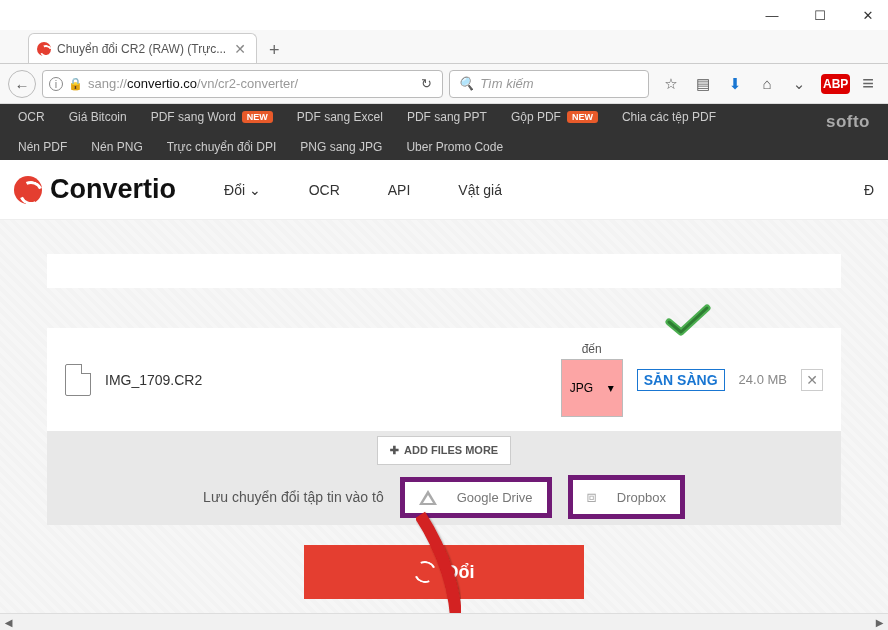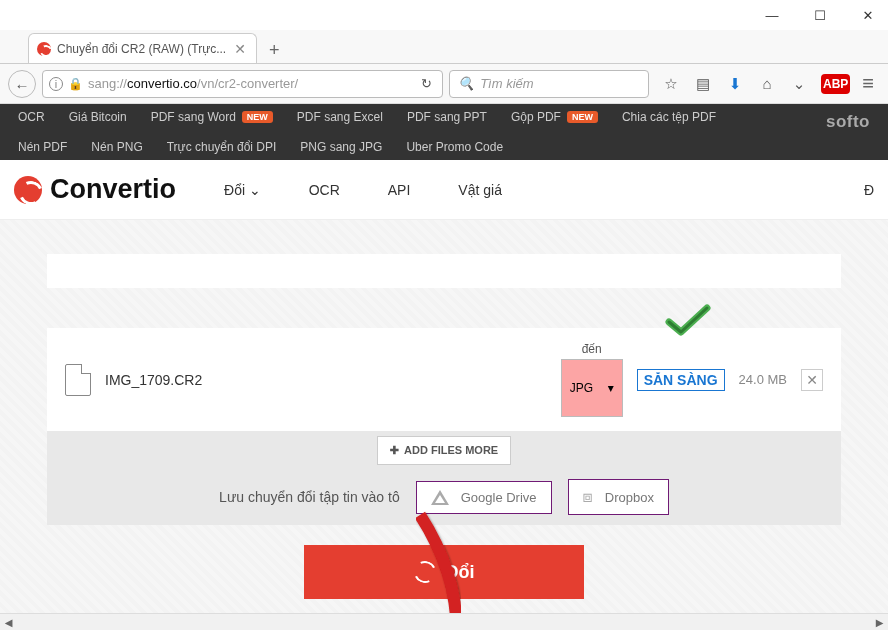--- a/index.html
+++ b/index.html
@@ -62,21 +62,21 @@
 .status-b{border:1px solid #1976d2;color:#1976d2;font-size:14px;font-weight:bold;padding:2px 6px}
 .size{font-size:13px;color:#888}
 .remove{width:22px;height:22px;border:1px solid #ccc;color:#888;display:flex;align-items:center;justify-content:center;cursor:pointer;font-size:14px}
 .check{position:absolute;right:130px;top:-24px}
 
 .add-row{background:#e8e8e8;width:794px;margin:0 auto;height:38px;display:flex;align-items:center;justify-content:center}
 .add-btn{background:#fff;border:1px solid #ccc;font-size:11px;font-weight:bold;color:#555;padding:7px 12px;cursor:pointer;display:flex;align-items:center;gap:5px}
 
 .save-row{background:#e8e8e8;width:794px;margin:0 auto;height:56px;display:flex;align-items:center;justify-content:center;gap:16px}
 .save-label{font-size:14px;color:#555}
-.cloud-btn{background:#fff;border:1px solid #701a75;padding:8px 14px;font-size:13px;color:#777;cursor:pointer;display:flex;align-items:center;gap:12px}
+.cloud-btn{background:#fff;border:5px solid #701a75;padding:8px 14px;font-size:13px;color:#777;cursor:pointer;display:flex;align-items:center;gap:20px}
 .gd-tri{width:0;height:0;border-left:9px solid transparent;border-right:9px solid transparent;border-bottom:15px solid #aaa;position:relative}
 .gd-tri::after{content:"";position:absolute;left:-5px;top:5px;width:0;height:0;border-left:5px solid transparent;border-right:5px solid transparent;border-bottom:8px solid #fff}
 .db-ic{color:#aaa;font-size:16px}
 
 .convert-row{width:794px;margin:20px auto 0;display:flex;justify-content:center}
 .convert-btn{background:#e43e30;color:#fff;border:none;padding:16px 0;font-size:18px;font-weight:bold;cursor:pointer;display:flex;align-items:center;justify-content:center;gap:10px;width:280px}
 .convert-btn .ic{width:22px;height:22px;border:2.5px solid #fff;border-radius:50%;border-left-color:transparent;border-right-color:transparent;transform:rotate(20deg)}
 
 
 .arrow{position:absolute;left:400px;top:290px;pointer-events:none}

